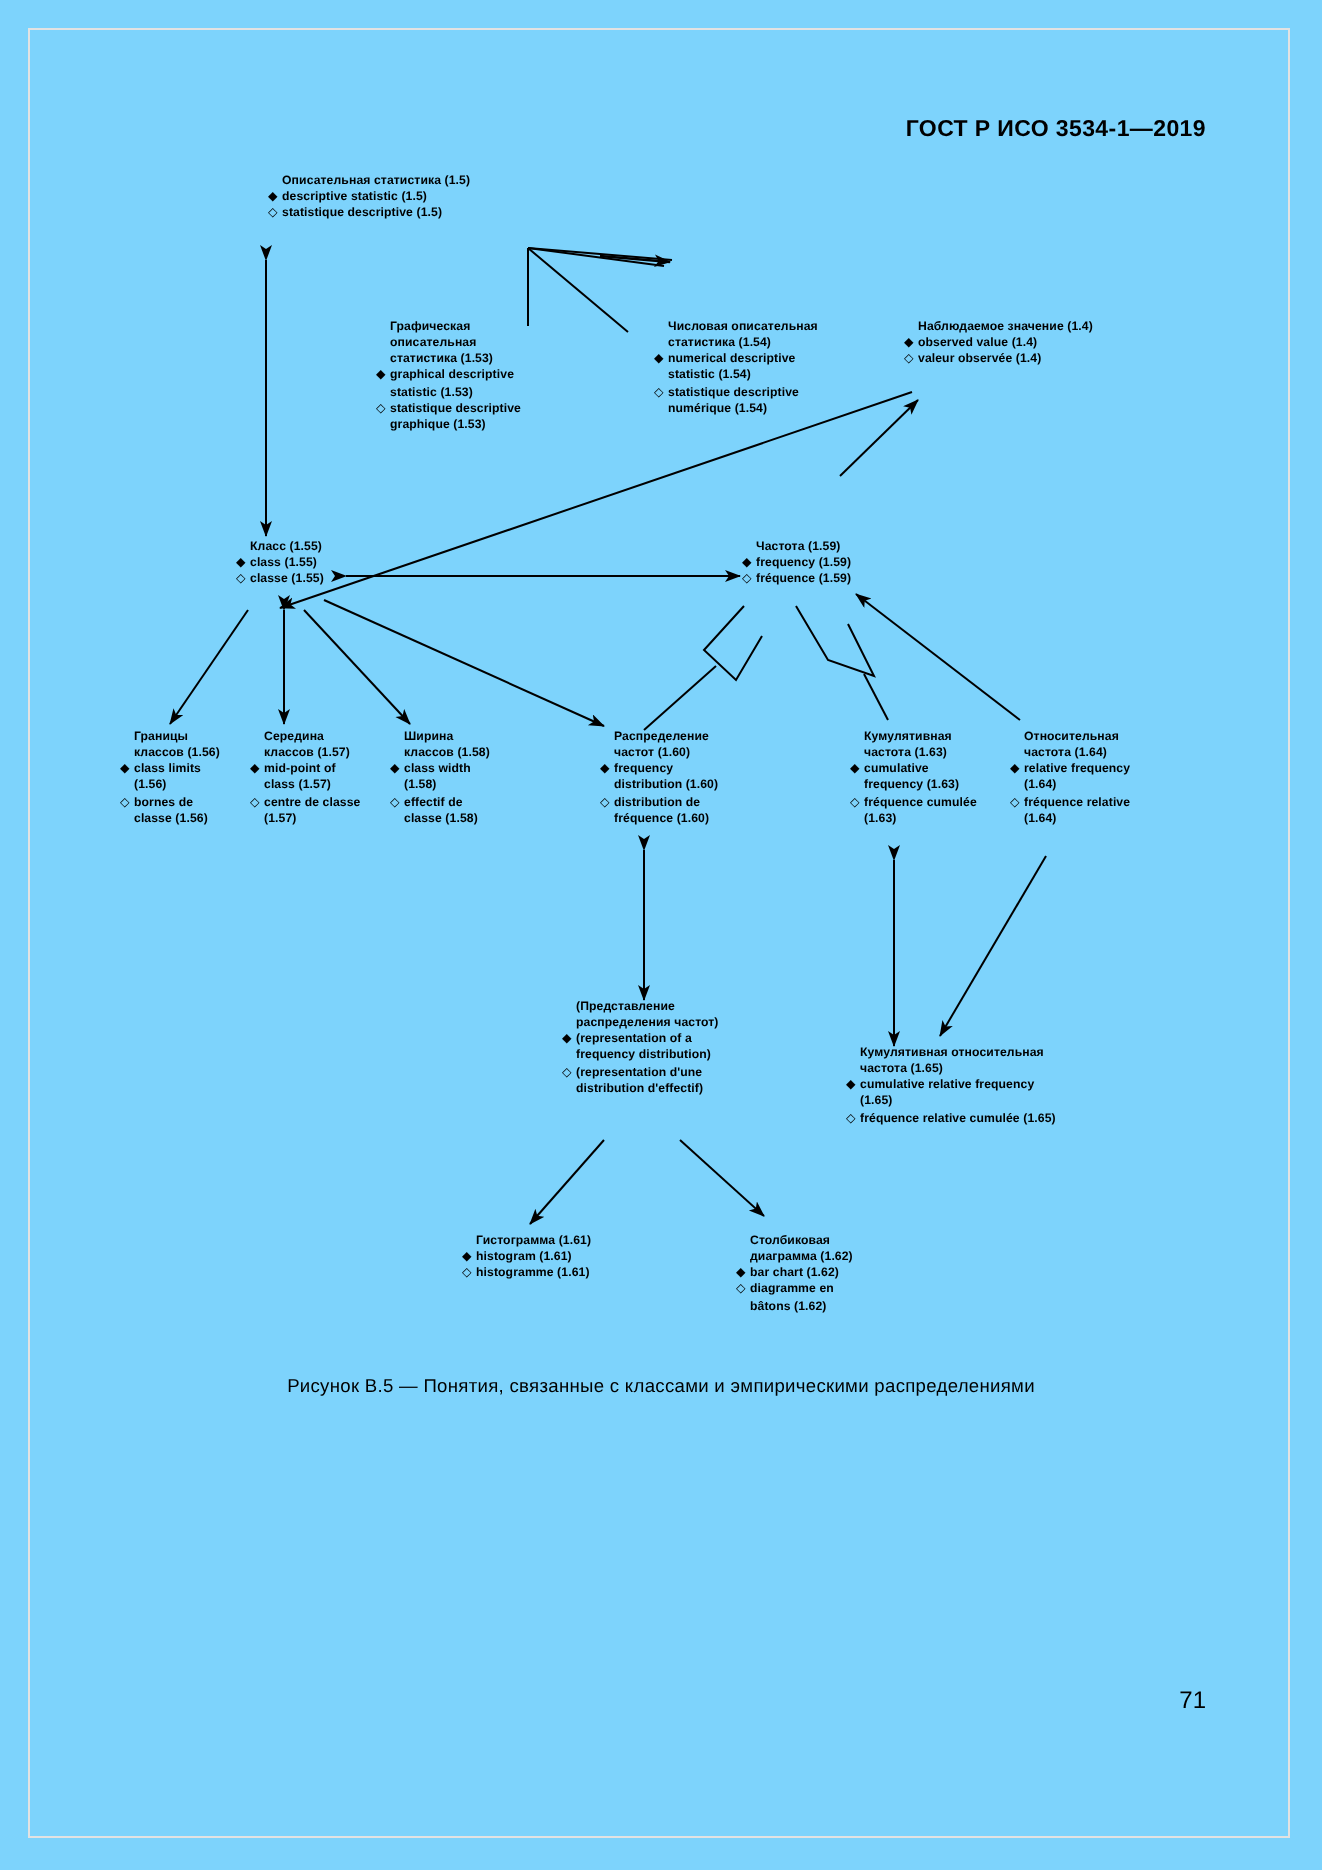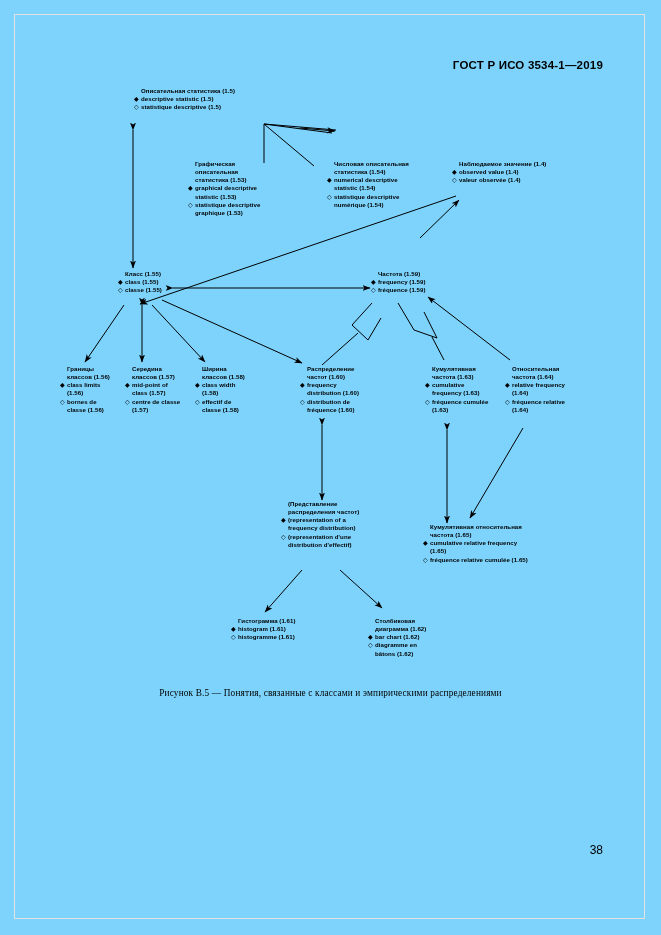--- a/index.html
+++ b/index.html
@@ -44,21 +44,20 @@
     font-size: 12px;
   }
   #figure-caption {
     position: absolute;
     left: 0;
     top: 688px;
     width: 661px;
     text-align: center;
     font-size: 9.3px;
     letter-spacing: 0.15px;
-    font-family: Liberation Serif, serif;
   }
   #diagram {
     position: absolute;
     left: 0;
     top: 0;
     width: 661px;
     height: 700px;
   }
   svg.edges {
     position: absolute;
@@ -251,15 +250,15 @@
     <div class="node" style="left:368px; top:617px; width:66px;">
       <span class="term-ru">Столбиковая диаграмма (1.62)</span>
       <span class="term-row"><span class="mk mk-filled"></span><span>bar chart (1.62)</span></span>
       <span class="term-row"><span class="mk mk-open"></span><span>diagramme en bâtons (1.62)</span></span>
     </div>
 
   </div>
 
   <div id="figure-caption">Рисунок В.5 — Понятия, связанные с классами и эмпирическими распределениями</div>
 
-  <div id="page-number">38</div>
+  <div id="page-number">71</div>
 
 </div>
 
 </body></html>

